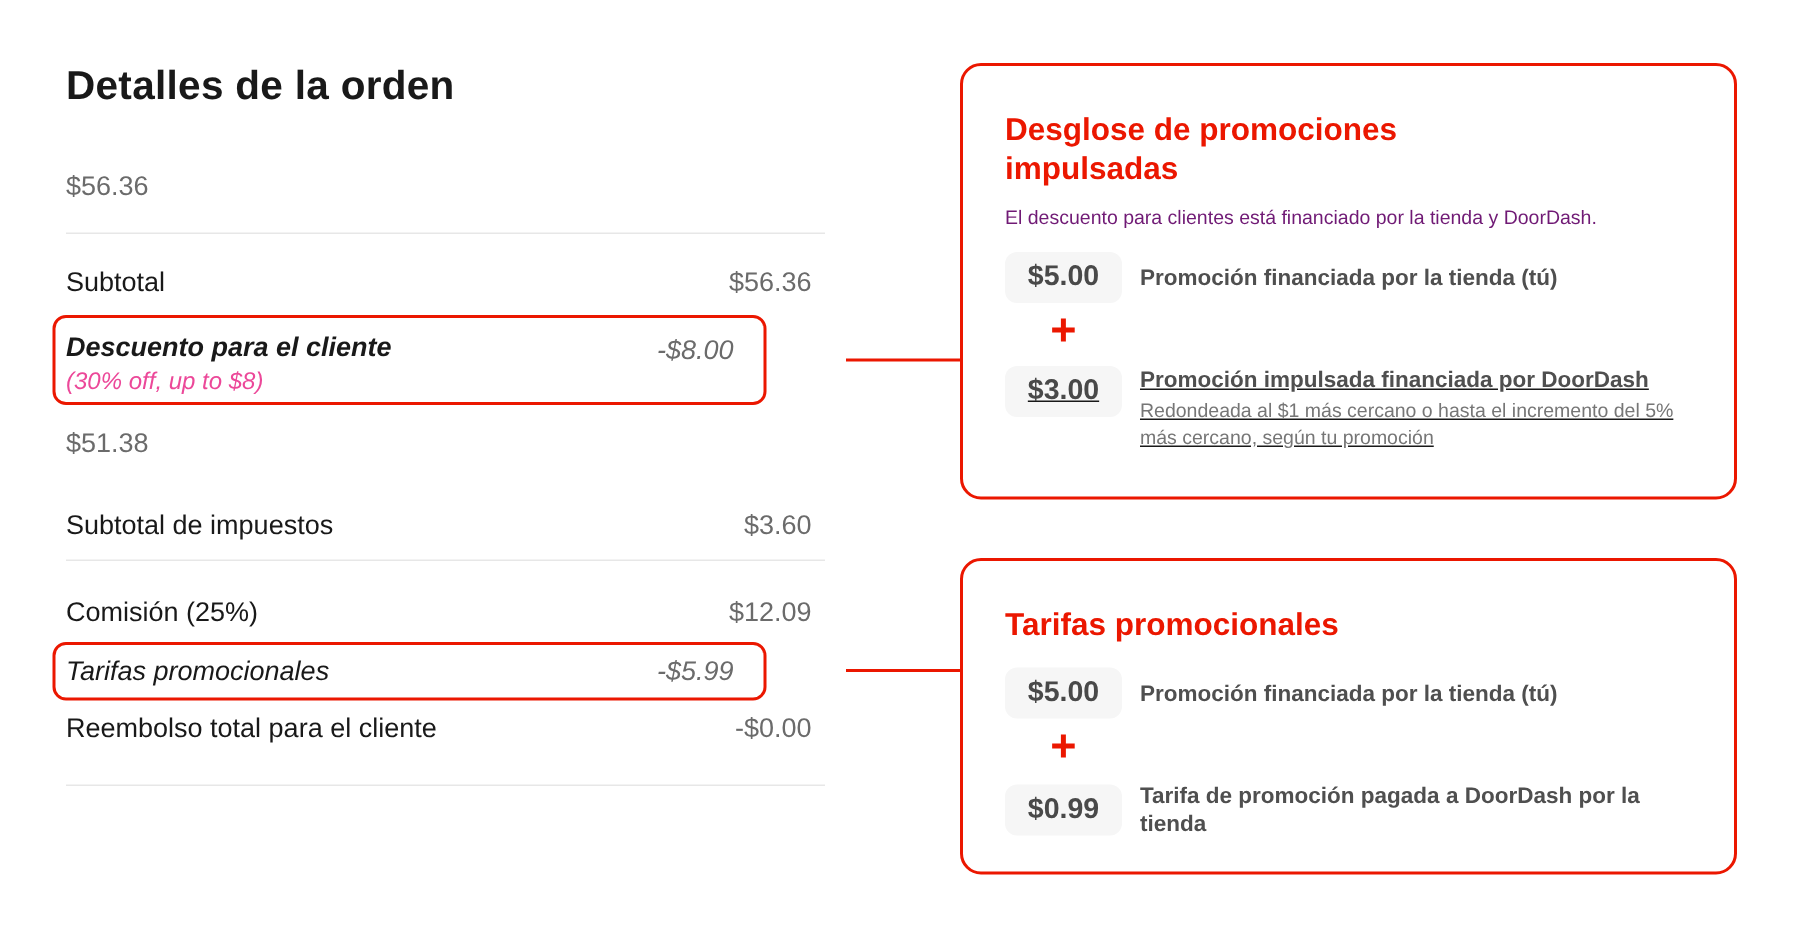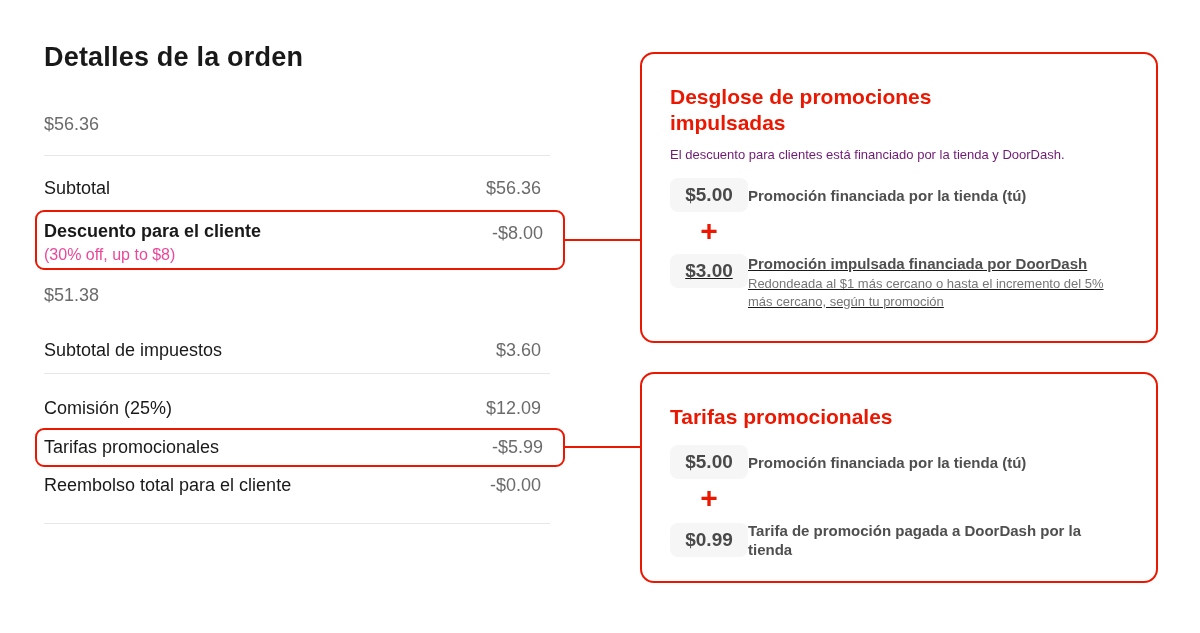--- a/index.html
+++ b/index.html
@@ -24,48 +24,48 @@
   .row-taxsub{top:338px}
   .row-commission{top:396px}
   .row-refund{top:473px}
   .row-payout{top:546px;font-weight:700}
   .row-payout .amount{color:#191919;font-weight:700}
 
   .divider{position:absolute;left:44px;width:506px;height:1px;background:#E7E7E7;}
   .d1{top:155px}.d2{top:373px}.d3{top:523px}
 
   .hl-box{
-    position:absolute;left:35px;width:530px;border:2px solid #EB1700;
-    border-radius:9px;box-sizing:border-box;background:#ffffff;
+    position:absolute;left:35px;width:476px;border:2px solid #EB1700;
+    border-radius:9px;box-sizing:border-box;background:#ffffff;font-style:italic;
   }
   .hl-discount{top:210px;height:60px;padding:7px 20px 7px 7px;
     display:flex;justify-content:space-between;}
   .hl-discount .hl-label{font-size:18px;line-height:24px;color:#191919;font-weight:600;}
   .hl-discount .hl-note{font-size:16px;line-height:21px;color:#ec4899;margin-top:1px;}
   .hl-discount .amount{font-size:18px;line-height:24px;color:#6B6B6B;padding-top:2px;}
   .hl-fees{top:428px;height:39px;display:flex;align-items:center;
     justify-content:space-between;padding:0 20px 0 7px;font-size:18px;}
   .hl-fees .amount{color:#6B6B6B;}
 
   .connector{position:absolute;height:2px;background:#EB1700;}
   .c1{left:564px;top:239px;width:77px}
   .c2{left:564px;top:446px;width:77px}
 
   
   .callout{
     position:absolute;left:640px;width:518px;border:2px solid #EB1700;
     border-radius:14px;box-sizing:border-box;background:#ffffff;
     padding:30px 36px 0 28px;
   }
-  .callout-1{top:52px;height:291px;}
+  .callout-1{top:42px;height:291px;}
   .callout-2{top:372px;height:211px;}
   .callout-title{color:#EB1700;font-size:21px;font-weight:700;line-height:26px;}
   .callout-1 .callout-title{max-width:300px;}
   .callout-desc{margin-top:10px;font-size:13px;color:#701a75;line-height:17px;}
-  .entry{display:flex;gap:0;margin-top:15px;}
+  .entry{display:flex;gap:12px;margin-top:15px;}
   .entry.center{align-items:center;}
   .entry.top{align-items:flex-start;text-decoration:underline;}
   .pill{
     min-width:78px;height:34px;background:#F6F6F6;border-radius:8px;
     display:flex;align-items:center;justify-content:center;
     font-size:19px;font-weight:700;color:#494949;flex:0 0 auto;
     padding:0 10px;box-sizing:border-box;
   }
   .entry-text{display:flex;flex-direction:column;justify-content:center;}
   .entry-label{font-size:15px;font-weight:700;color:#4F4F4F;line-height:19px;max-width:360px;}

